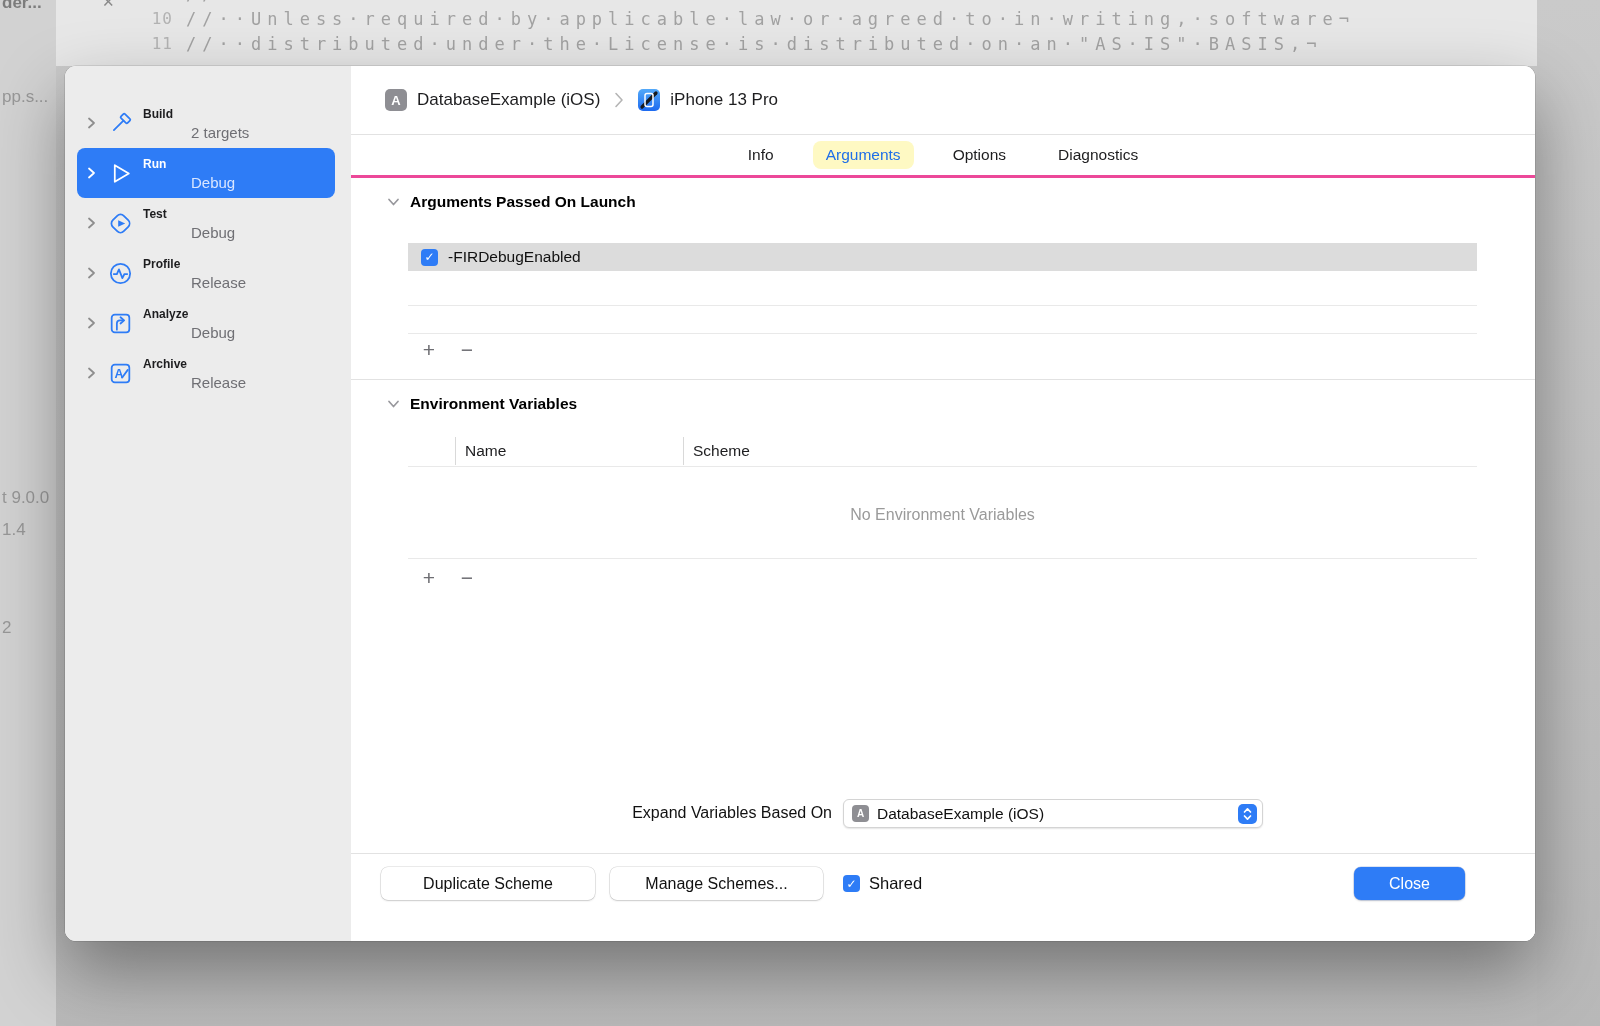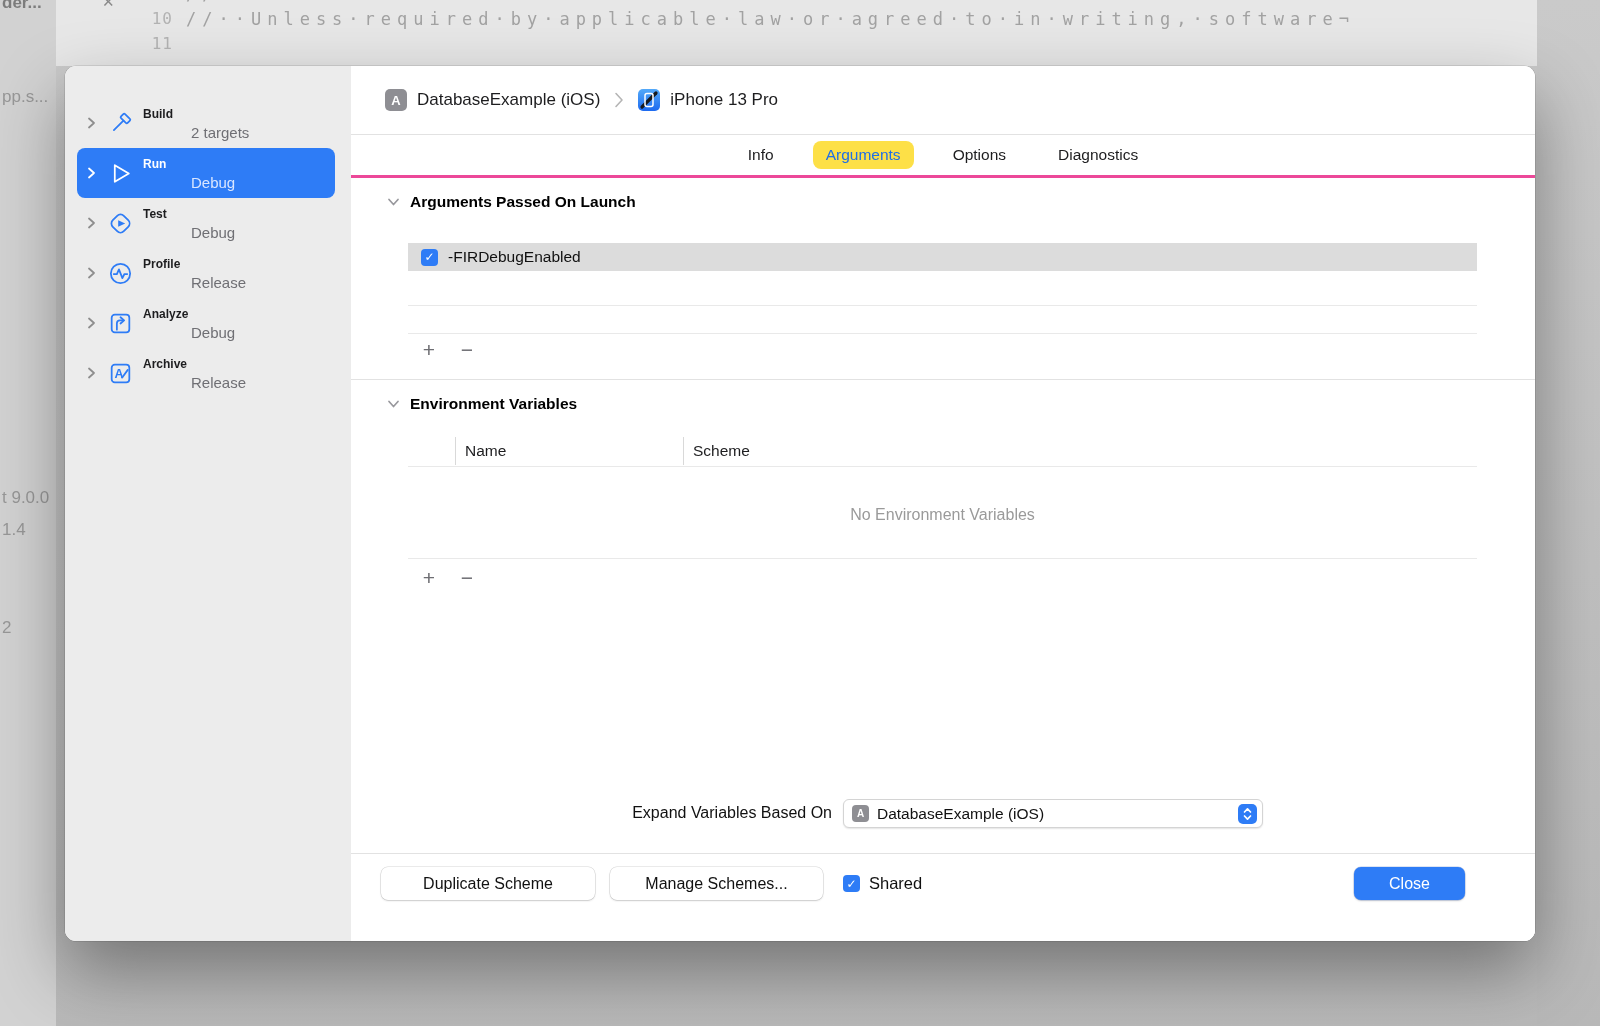--- a/index.html
+++ b/index.html
@@ -79,21 +79,21 @@
     display:flex; align-items:center; justify-content:center; flex:none;
   }
   .crumb { font-size:17px; color:#1d1d1f; }
   .crumb-sep { color:#b5b5b5; margin:0 4px; display:flex; }
 
   .tab-row {
     height:43px; border-bottom:3px solid #ec4899;
     display:flex; align-items:center; justify-content:center; gap:26px; flex:none;
   }
   .tab { font-size:15.5px; color:#1d1d1f; padding:5px 13px; border-radius:8px; cursor:default; }
-  .tab.selected { background:#fde047; color:#1f6fe8; font-weight:500; }
+  .tab.selected { background:#fef9c3; color:#1f6fe8; font-weight:500; }
 
   .pane-body { position:relative; flex:1;padding-left:34px; }
 
   .sec-chevron { position:absolute; color:#98989d; }
   .sec-title { position:absolute; font-size:15.5px; font-weight:700; color:#000; }
 
   .arg-row {
     position:absolute; left:57px; top:65px; width:1069px; height:28px;
     background:#dcdcdc; display:flex; align-items:center; padding-left:13px; gap:10px;
   }
@@ -155,20 +155,21 @@
   <div class="code-line" style="top:-16px">
     <span class="gutter">9</span>
     <span class="src">//</span>
   </div>
   <div class="code-line" style="top:9px">
     <span class="gutter">10</span>
     <span class="src">//··Unless·required·by·applicable·law·or·agreed·to·in·writing,·software¬</span>
   </div>
   <div class="code-line" style="top:34px">
     <span class="gutter">11</span>
+    <span class="src">//··distributed·under·the·License·is·distributed·on·an·"AS·IS"·BASIS,¬</span>
   </div>
 </div>
 
 <div class="bg-left">
   <span class="bg-tabtitle">der...</span>
   <span class="frag" style="top:87px">pp.s...</span>
   <span class="frag" style="top:488px">t 9.0.0</span>
   <span class="frag" style="top:520px">1.4</span>
   <span class="frag" style="top:618px">2</span>
 </div>

